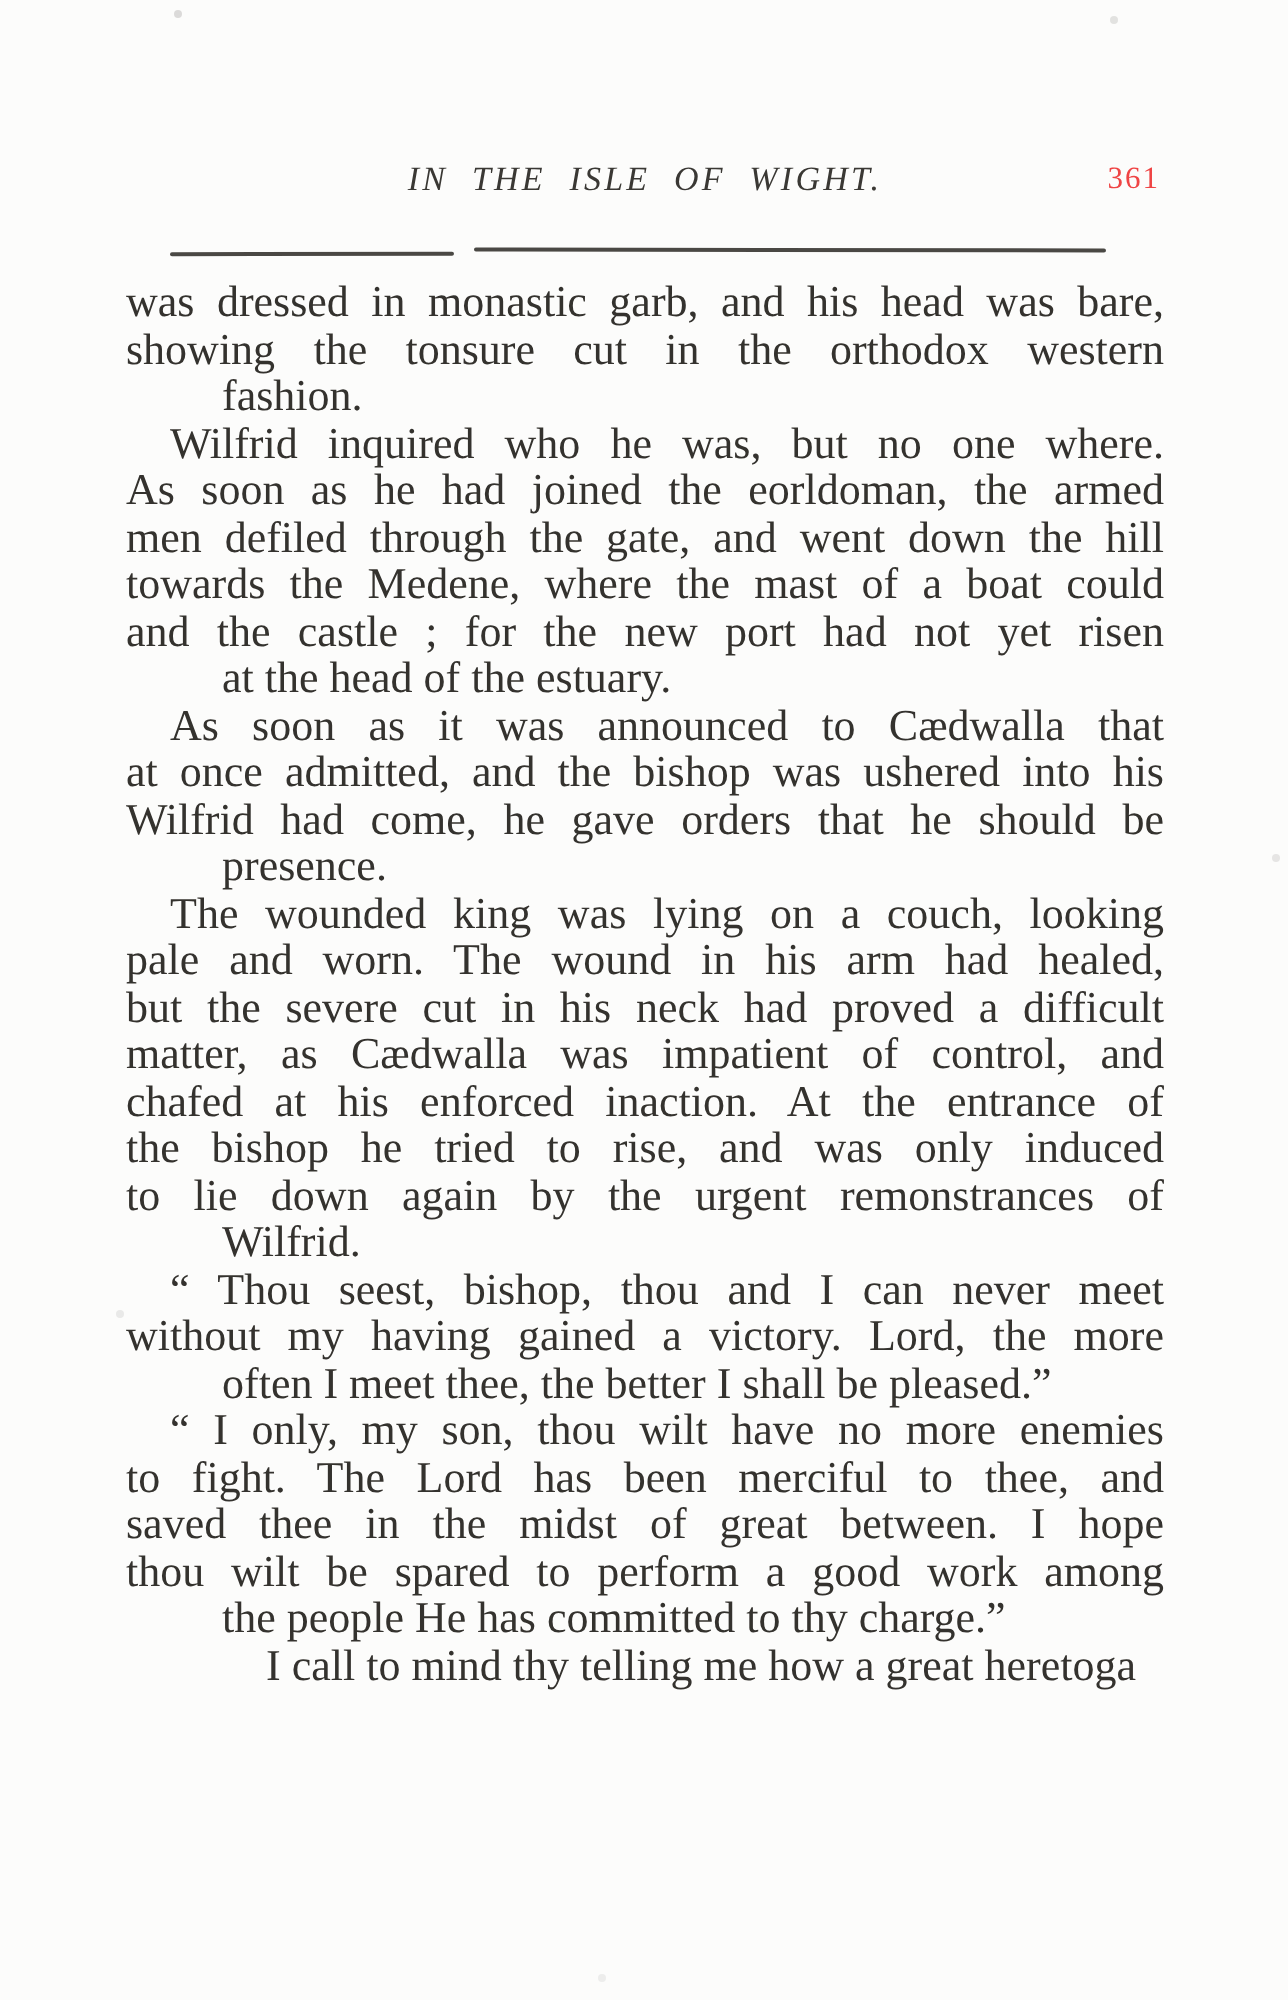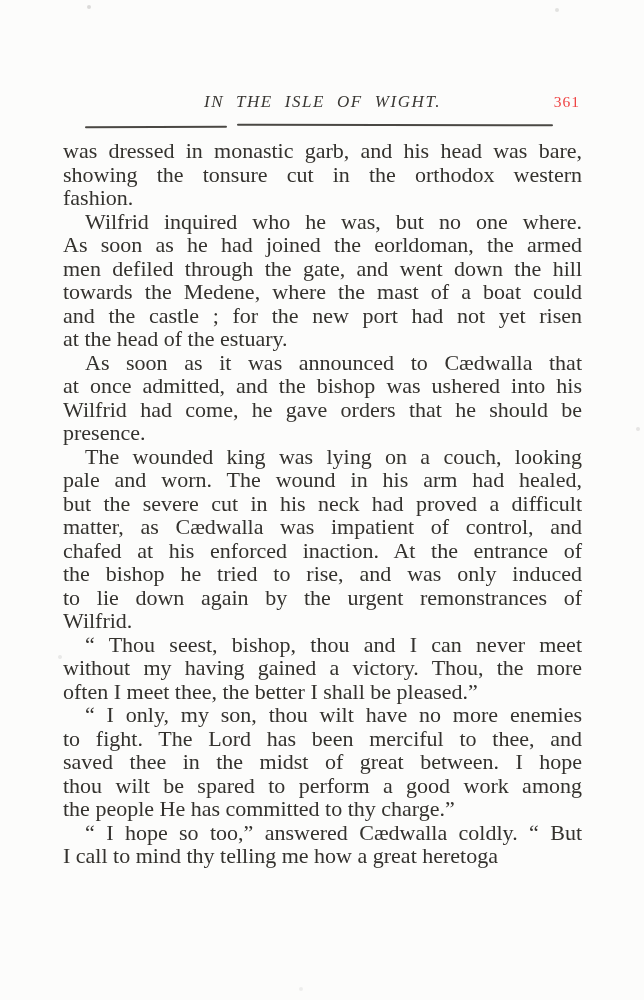--- a/index.html
+++ b/index.html
@@ -10,21 +10,21 @@
   .page{
     position:relative;
     width:644px;height:1000px;
     background:var(--paper);
     color:var(--ink);
     font-family:"Liberation Serif","DejaVu Serif",serif;
     overflow:hidden;
   }
   
   .running-header{
-    position:absolute;top:92px;left:63px;width:519px;height:22px;
+    position:absolute;top:80px;left:63px;width:519px;height:22px;
   }
   .header-title{
     position:absolute;left:0;right:0;
     text-align:center;
     font-style:italic;
     font-size:17px;
     letter-spacing:1.6px;
     word-spacing:6px;
     color:#3a3834;
     white-space:nowrap;
@@ -49,21 +49,21 @@
     font-size:22px;
     line-height:23.5px;
     color:var(--ink);
   }
   .para{margin:0;}
   .line{
     text-align:justify;
     text-align-last:justify;
     white-space:normal;
   }
-  .line.last{text-align-last:left;}
+  .line.last{text-align-last:left;margin-left:48px;}
   .para.indent .line:first-child{text-indent:22px;}
   
   .scan-specks{
     position:absolute;top:0;left:0;width:2px;height:2px;
     background:transparent;
     box-shadow:
       88px 6px 0 1px rgba(70,68,64,0.18),
       556px 9px 0 1px rgba(70,68,64,0.14),
       637px 428px 0 1px rgba(70,68,64,0.12),
       59px 656px 0 1px rgba(70,68,64,0.10),
@@ -111,30 +111,29 @@
         <div class="line">pale and worn. The wound in his arm had healed,</div>
         <div class="line">but the severe cut in his neck had proved a difficult</div>
         <div class="line">matter, as Cædwalla was impatient of control, and</div>
         <div class="line">chafed at his enforced inaction. At the entrance of</div>
         <div class="line">the bishop he tried to rise, and was only induced</div>
         <div class="line">to lie down again by the urgent remonstrances of</div>
         <div class="line last">Wilfrid.</div>
       </div>
       <div class="para indent">
         <div class="line">“ Thou seest, bishop, thou and I can never meet</div>
-        <div class="line">without my having gained a victory. Thou, the more</div>
+        <div class="line">without my having gained a victory. Lord, the more</div>
         <div class="line last">often I meet thee, the better I shall be pleased.”</div>
       </div>
       <div class="para indent">
         <div class="line">“ I only, my son, thou wilt have no more enemies</div>
         <div class="line">to fight. The Lord has been merciful to thee, and</div>
         <div class="line">saved thee in the midst of great between. I hope</div>
         <div class="line">thou wilt be spared to perform a good work among</div>
         <div class="line last">the people He has committed to thy charge.”</div>
       </div>
       <div class="para indent">
-        <div class="line">“ I hope so too,” answered Cædwalla coldly. “ But</div>
         <div class="line last">I call to mind thy telling me how a great heretoga</div>
       </div>
     </div>
 
   <div class="scan-specks"></div>
 </div>
 
 </body></html>

